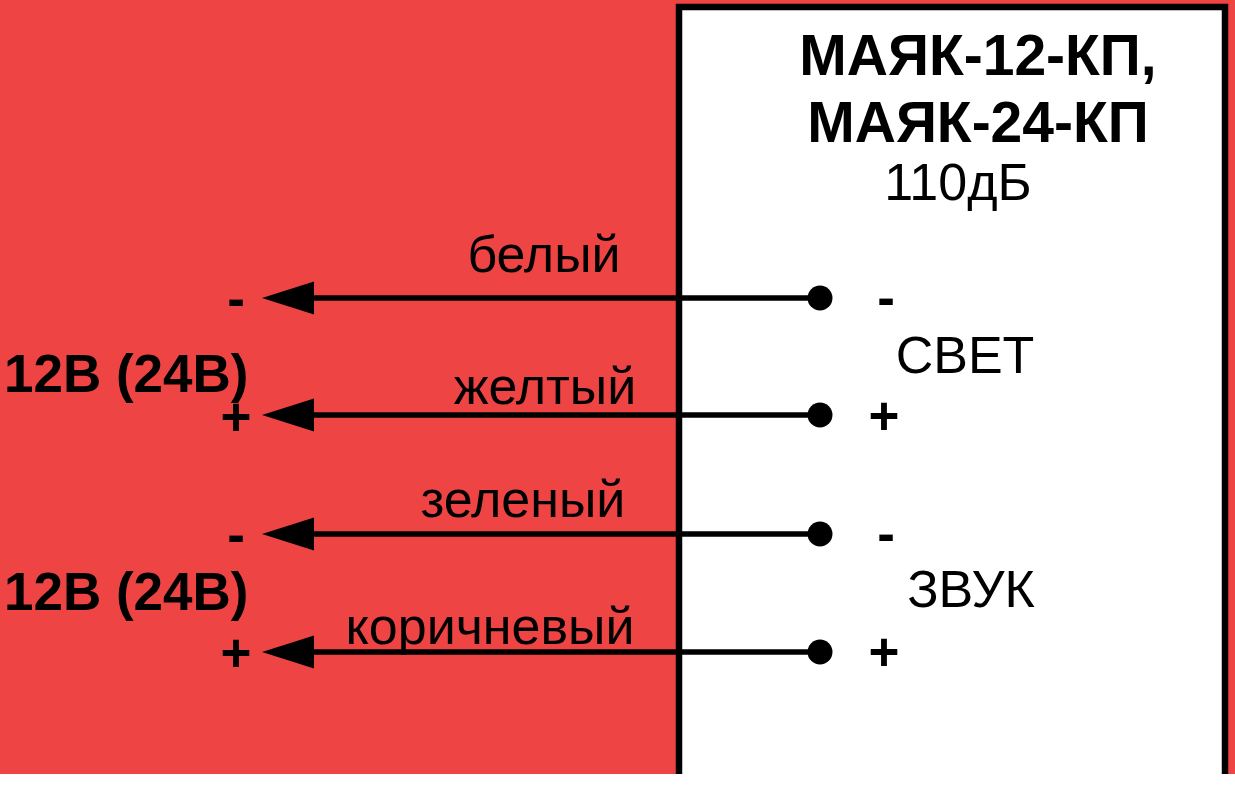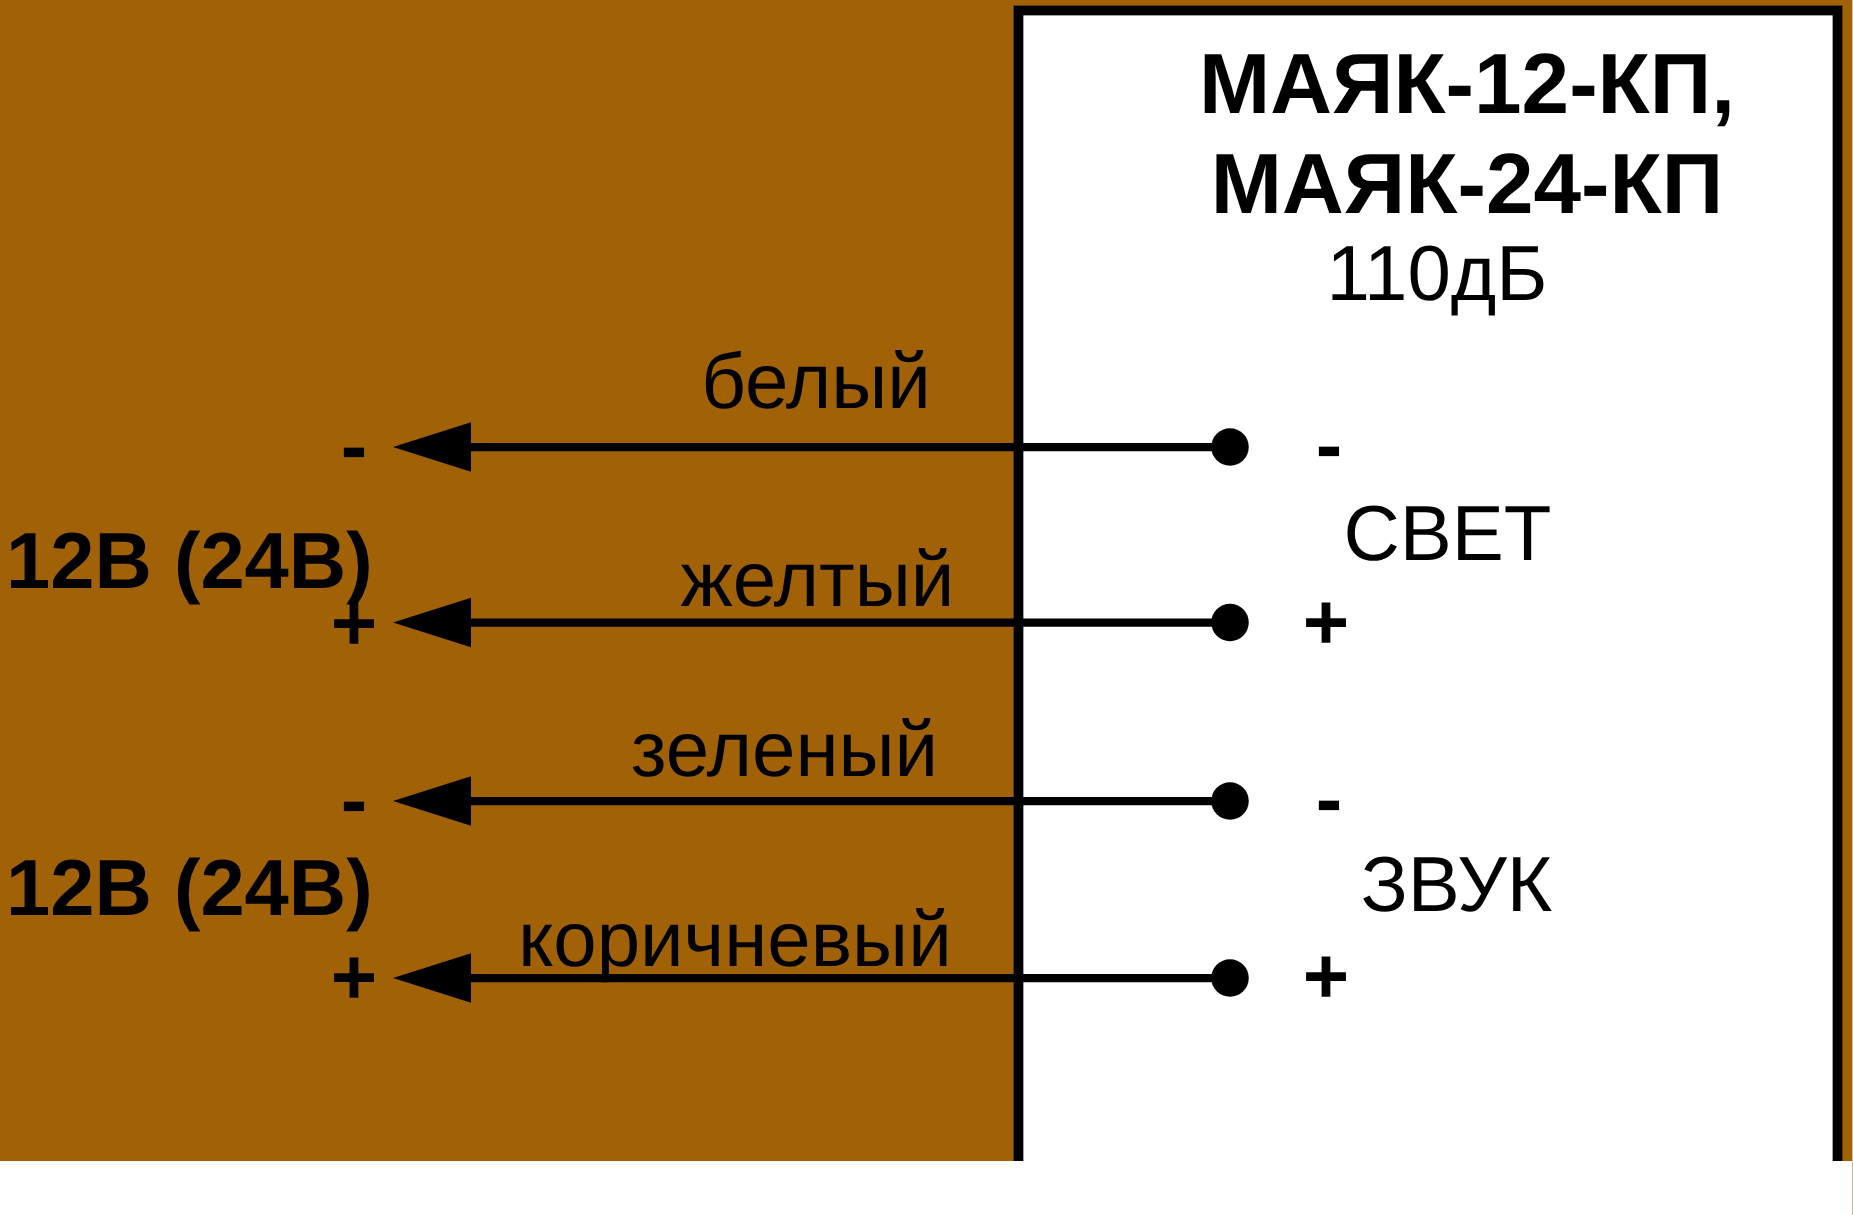--- a/index.html
+++ b/index.html
@@ -4,21 +4,21 @@
 <style>
   html, body {
     margin: 0;
     padding: 0;
     background: #ffffff;
   }
   .canvas {
     position: relative;
     width: 1235px;
     height: 774px;
-    background: #a16207;
+    background: #ef4444;
     overflow: hidden;
     text-decoration: underline;
   }
   svg { display: block; }
   text {
     font-family: "Liberation Sans", sans-serif;
     fill: #000000;
   }
   .title-bold   { font-size: 57px; font-weight: bold; text-anchor: middle; }
   .title-reg    { font-size: 52px; font-weight: normal; text-anchor: middle; }

